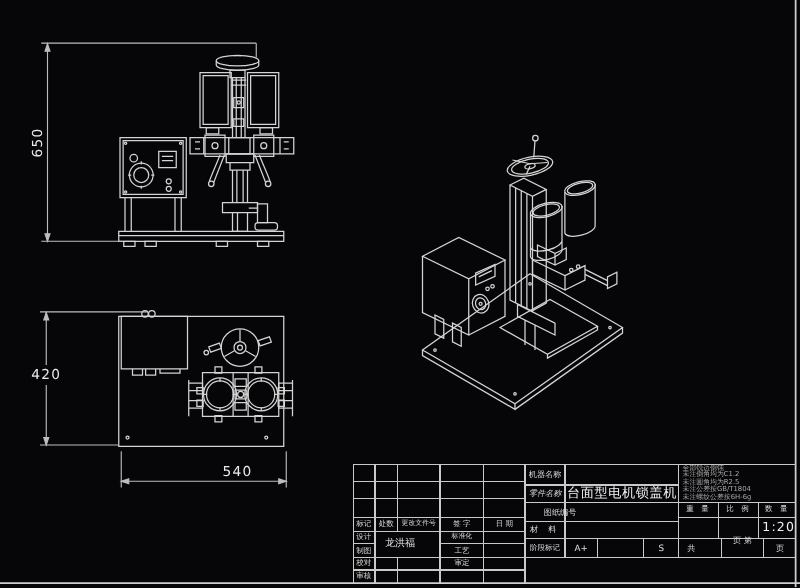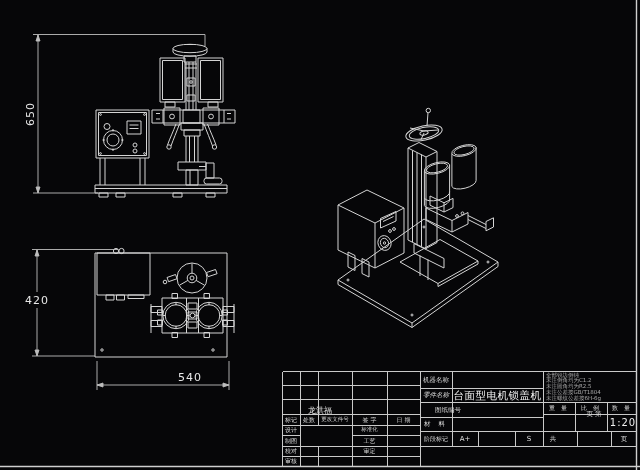--- a/index.html
+++ b/index.html
@@ -195,40 +195,40 @@
 <div class="t lbl6" style="left:291px;top:419.5px;">标记</div>
 <div class="t lbl6" style="left:309px;top:419.5px;">处数</div>
 <div class="t lbl55" style="left:335px;top:419.5px;">更改文件号</div>
 <div class="t lbl6" style="left:369.5px;top:419.5px;">签 字</div>
 <div class="t lbl6" style="left:403.5px;top:419.5px;">日 期</div>
 
 <div class="t lbl6" style="left:291px;top:430px;">设计</div>
 <div class="t lbl6" style="left:291px;top:440.5px;">制图</div>
 <div class="t lbl6" style="left:291px;top:451px;">校对</div>
 <div class="t lbl6" style="left:291px;top:461px;">审核</div>
-<div class="t lbl8" style="left:320px;top:411px;">龙洪福</div>
+<div class="t lbl8" style="left:320px;top:435px;">龙洪福</div>
 <div class="t lbl55" style="left:369.5px;top:430px;">标准化</div>
 <div class="t lbl6" style="left:369.5px;top:440.5px;">工艺</div>
 <div class="t lbl6" style="left:369.5px;top:451px;">审定</div>
 
 <div class="t lbl65" style="left:436px;top:379.5px;">机器名称</div>
 <div class="t lbl65" style="left:436px;top:395px;font-style:italic;">零件名称</div>
 <div class="t bigname" style="left:497.5px;top:395px;">台面型电机锁盖机</div>
 <div class="t lbl65" style="left:448px;top:409.5px;">图纸编号</div>
 <div class="t lbl65 ls3" style="left:436px;top:424px;">材 料</div>
 <div class="t lbl6" style="left:436px;top:438.5px;">阶段标记</div>
 <div class="t lbl7" style="left:465px;top:438.5px;">A+</div>
 <div class="t lbl7" style="left:529px;top:438.5px;">S</div>
 
 <div class="t lbl6 ls2" style="left:559px;top:408px;">重 量</div>
 <div class="t lbl6 ls2" style="left:591px;top:408px;">比 例</div>
 <div class="t lbl6 ls2" style="left:622px;top:408px;">数 量</div>
 <div class="t scaleval" style="left:591px;top:422.5px;">1:20</div>
 <div class="t lbl65" style="left:553px;top:438.5px;">共</div>
-<div class="t lbl65" style="left:594px;top:414px;">页 第</div>
+<div class="t lbl65" style="left:594px;top:433px;">页 第</div>
 <div class="t lbl65" style="left:624px;top:438.5px;">页</div>
 
 <div id="technotes">
   <div>全部锐边倒钝</div>
   <div>未注倒角均为C1.2</div>
   <div>未注圆角均为R2.5</div>
   <div>未注公差按GB/T1804</div>
   <div>未注螺纹公差按6H-6g</div>
 </div>
 

